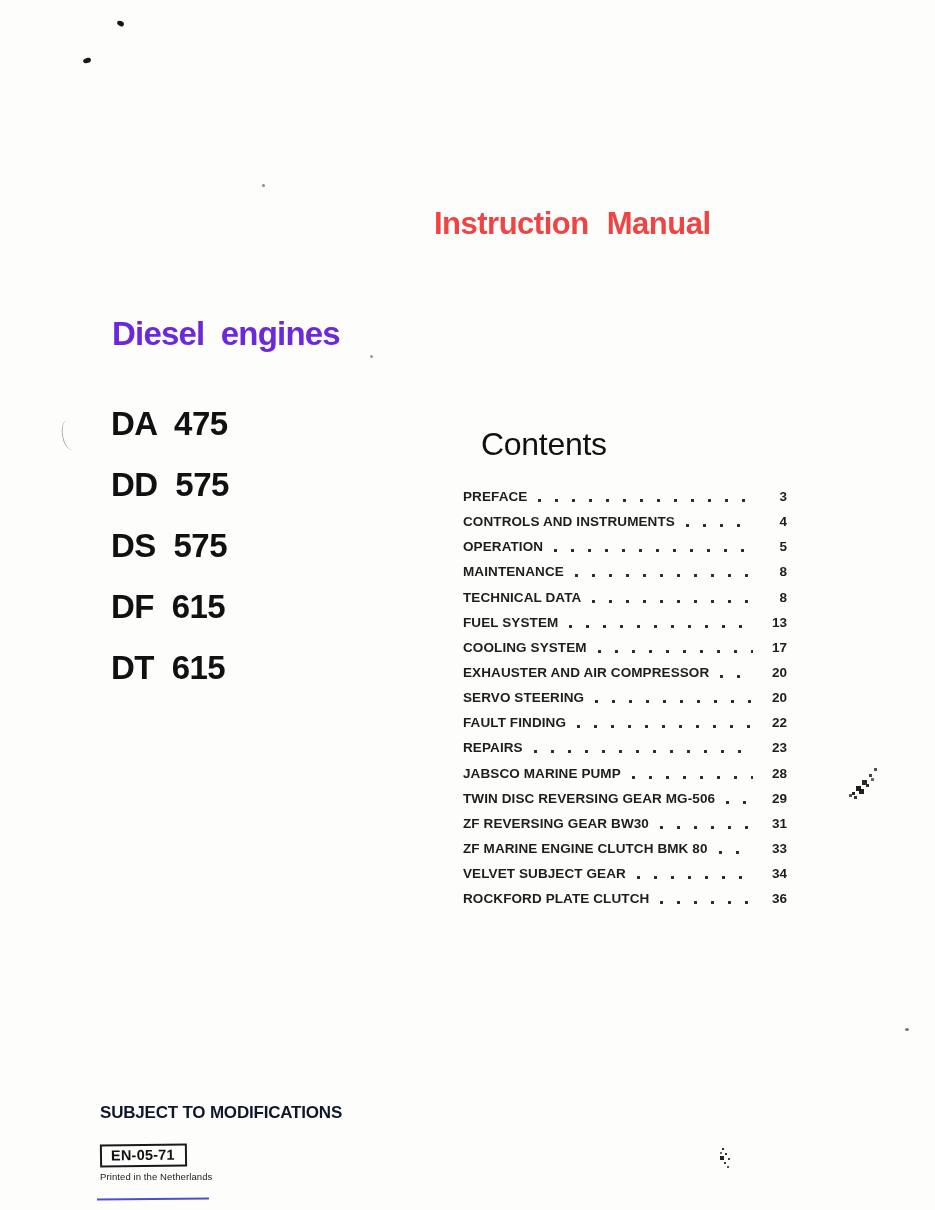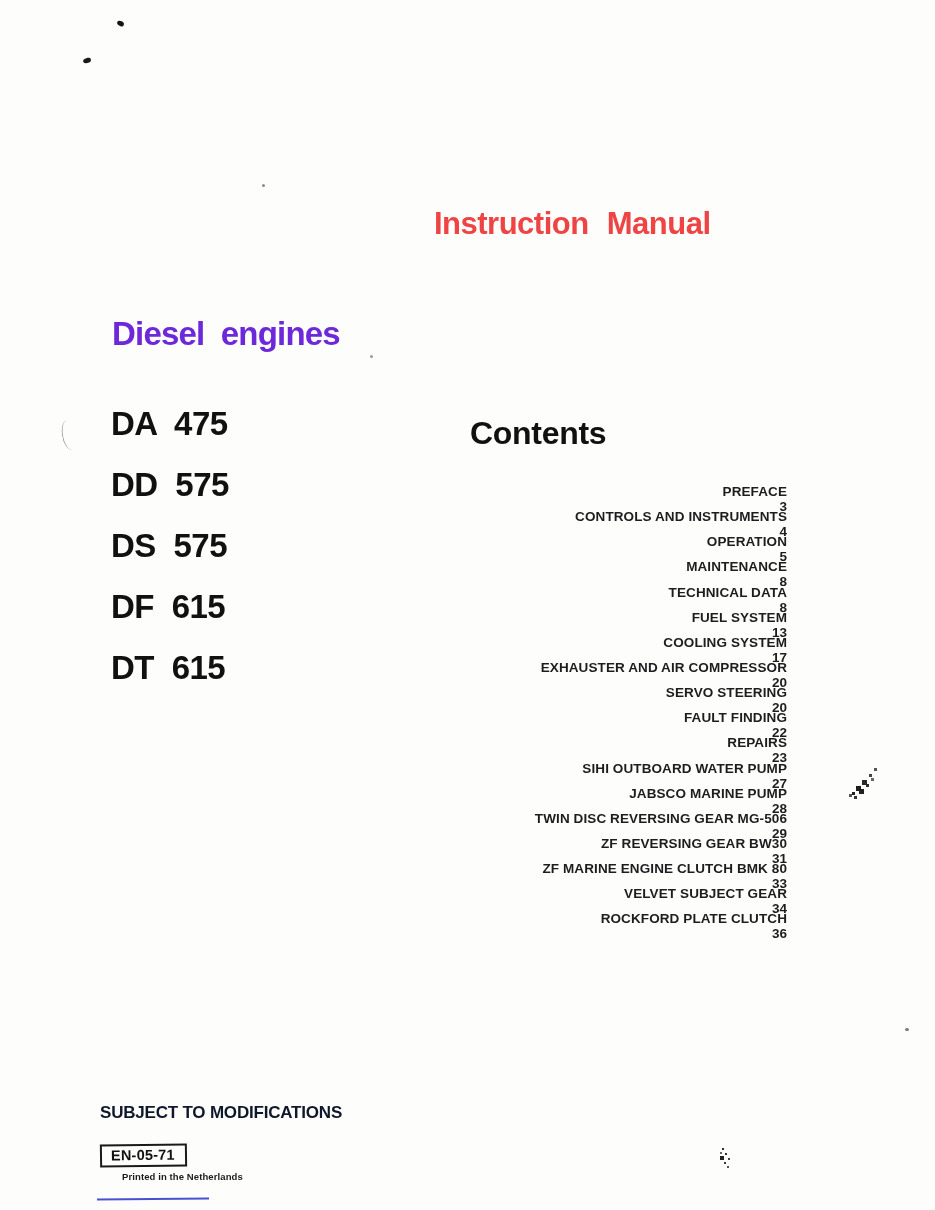--- a/index.html
+++ b/index.html
@@ -27,27 +27,27 @@
     margin: 0; color: #6d28d9;
   }
   .models { position: absolute; left: 111px; top: 404px; }
   .model-item {
     height: 61px; line-height: 40px;
     font-size: 33px; font-weight: bold; letter-spacing: -0.5px; word-spacing: 9px;
     color: #111;
   }
   .contents-heading {
     position: absolute; left: 466px; top: 411px;
-    font-size: 32px; font-weight: bold; letter-spacing: -0.3px;
-    margin: 4px; color: #111;
+    font-size: 32px; font-weight: normal; letter-spacing: -0.3px;
+    margin: 15px; color: #111;
   }
 
   
   .toc { position: absolute; left: 463px; top: 484px; width: 324px; }
-  .toc-row { display: flex; align-items: flex-end; height: 25.15px; flex-direction: column; }
+  .toc-row { display: flex; align-items: center; height: 25.15px; }
   .toc-label {
     font-size: 13.5px; font-weight: bold; letter-spacing: 0.1px;
     white-space: nowrap; color: #1d1d1d;
   }
   .toc-leader {
     flex: 1; height: 5px; margin: 0 10px 0 10px;
     position: relative; top: 4px;
     background-image: radial-gradient(circle at 2.5px 2.5px, #2b2b2b 1.4px, rgba(0,0,0,0) 1.7px);
     background-size: 17px 5px; background-repeat: repeat-x;
   }
@@ -62,21 +62,21 @@
     font-size: 17px; font-weight: bold; letter-spacing: -0.2px; color: #0f172a;
   }
   .stamp {
     position: absolute; left: 100px; top: 1144px;
     border: 2.5px solid #1a1a1a; padding: 1px 10px 2px 9px;
     font-size: 14.5px; font-weight: bold; letter-spacing: 0.2px;
     transform: rotate(-0.8deg); color: #111; background: #fdfdfc;
   }
   .printed {
     position: absolute; left: 100px; top: 1171px;
-    font-size: 9.5px; font-weight: bold; letter-spacing: 0.1px; color: #1b1b1b; margin-left: 22px;
+    font-size: 9.5px; font-weight: normal; letter-spacing: 0.1px; color: #1b1b1b;
   }
   .blue-line {
     position: absolute; left: 97px; top: 1198px;
     width: 112px; height: 2px; background: #4b50d0;
     transform: rotate(-0.4deg);
   }
 
   
   .speck-a { position: absolute; left: 117px; top: 21px; width: 7px; height: 5px;
     background: #151515; border-radius: 45% 55% 40% 60%; transform: rotate(18deg); }
@@ -164,25 +164,20 @@
         <span class="toc-label">FAULT FINDING</span>
         <span class="toc-leader"></span>
         <span class="toc-page">22</span>
       </div>
       <div class="toc-row">
         <span class="toc-label">REPAIRS</span>
         <span class="toc-leader"></span>
         <span class="toc-page">23</span>
       </div>
       <div class="toc-row">
-        <span class="toc-label">SIHI OUTBOARD WATER PUMP</span>
-        <span class="toc-leader"></span>
-        <span class="toc-page">27</span>
-      </div>
-      <div class="toc-row">
         <span class="toc-label">JABSCO MARINE PUMP</span>
         <span class="toc-leader"></span>
         <span class="toc-page">28</span>
       </div>
       <div class="toc-row">
         <span class="toc-label">TWIN DISC REVERSING GEAR MG-506</span>
         <span class="toc-leader"></span>
         <span class="toc-page">29</span>
       </div>
       <div class="toc-row">

